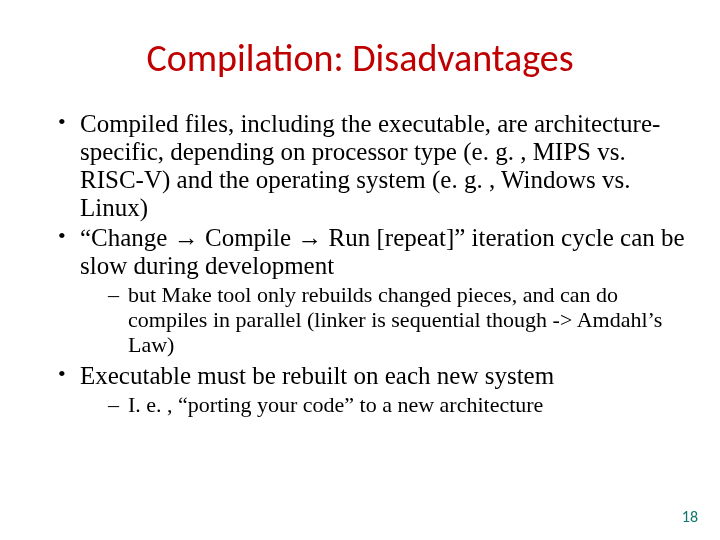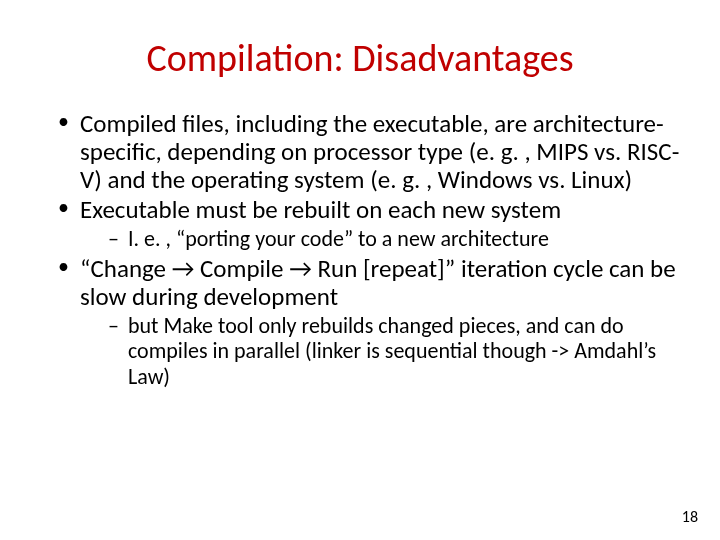--- a/index.html
+++ b/index.html
@@ -30,20 +30,21 @@
     list-style: none;
     margin: 0;
     padding: 0 0 0 26px;
   }
   ul.level1 > li {
     position: relative;
     font-size: 25px;
     line-height: 1.12;
     margin: 0 0 2px 0;
     padding-left: 22px;
+    font-family: Liberation Serif, serif;
   }
   ul.level1 > li::before {
     content: "•";
     position: absolute;
     left: 0;
     top: 0;
     font-size: 22px;
   }
   ul.level2 {
     list-style: none;
@@ -61,45 +62,45 @@
     content: "–";
     position: absolute;
     left: 0;
     top: 0;
   }
   .pagenum {
     position: absolute;
     right: 22px;
     bottom: 14px;
     font-size: 16px;
-    color: #000000;
+    color: #0f766e;
   }
 </style>
 </head>
 <body>
 
 <div class="slide">
   <h1 class="title" style="color:#c00000">Compilation: Disadvantages</h1>
 
   <ul class="level1">
     <li>
       <span>Compiled files, including the executable, are architecture-specific, depending on processor type (e. g. , MIPS vs. RISC-V) and the operating system (e. g. , Windows vs. Linux)</span>
     </li>
     <li>
+      <span>“Change → Compile → Run [repeat]” iteration cycle can be slow during development</span>
+      <ul class="level2">
+        <li>
+          <span>but Make tool only rebuilds changed pieces, and can do compiles in parallel (linker is sequential though -&gt; Amdahl’s Law)</span>
+        </li>
+      </ul>
+    </li>
+    <li>
       <span>Executable must be rebuilt on each new system</span>
       <ul class="level2">
         <li>
           <span>I. e. , “porting your code” to a new architecture</span>
-        </li>
-      </ul>
-    </li>
-    <li>
-      <span>“Change → Compile → Run [repeat]” iteration cycle can be slow during development</span>
-      <ul class="level2">
-        <li>
-          <span>but Make tool only rebuilds changed pieces, and can do compiles in parallel (linker is sequential though -&gt; Amdahl’s Law)</span>
         </li>
       </ul>
     </li>
   </ul>
 
   <div class="pagenum">18</div>
 </div>
 
 </body></html>

